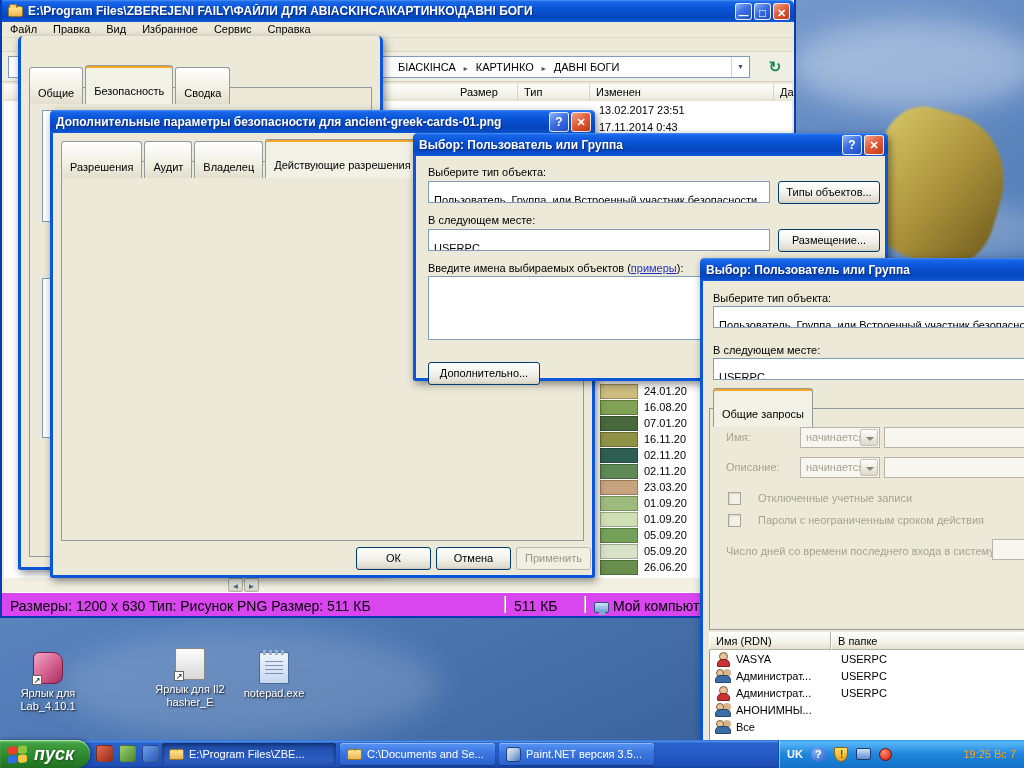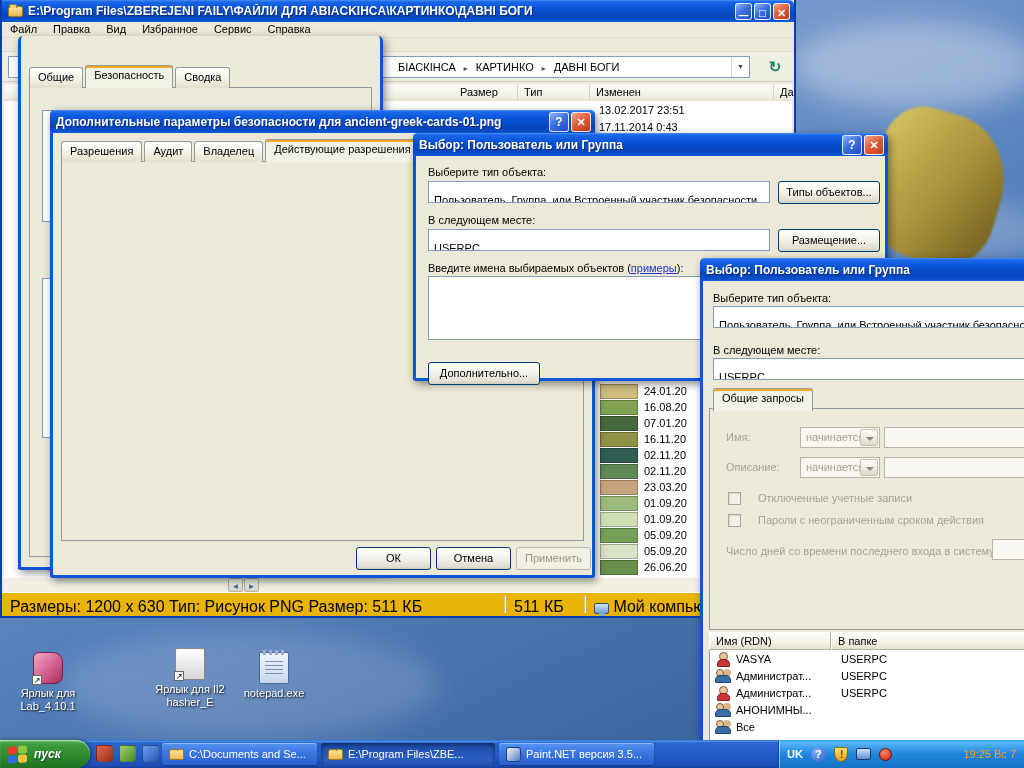--- a/index.html
+++ b/index.html
@@ -23,21 +23,21 @@
   .tbtn.close{background:linear-gradient(145deg,#f0a58e 0%,#e1603c 45%,#c13a18 100%)}
   .tbtn.close::after{content:"✕";font-size:11px}
   .tbtn.minb{background:linear-gradient(145deg,#8fb4f8 0%,#3e6fe0 45%,#1e4fc8 100%)}
   .tbtn.minb::after{content:"—";font-size:10px;line-height:24px}
   .tbtn.maxb{background:linear-gradient(145deg,#8fb4f8 0%,#3e6fe0 45%,#1e4fc8 100%)}
   .tbtn.maxb::after{content:"□";font-size:12px}
   .dlg{position:absolute;background:#ece9d8;border:3px solid #0b55d8;border-top:none;border-radius:5px 5px 3px 3px;
     box-shadow:2px 3px 8px rgba(0,0,0,.45)}
   .dlg>.tb{margin:0 -3px}
   .tabs{position:absolute;display:flex;gap:2px;z-index:3}
-  .tab{padding:3px 8px 4px;border:1px solid #919b9c;border-bottom:none;border-radius:3px 3px 0 0;
+  .tab{padding:19px 8px 4px;border:1px solid #919b9c;border-bottom:none;border-radius:3px 3px 0 0;
     background:linear-gradient(#ffffff,#f1efe2 60%,#e2dfce);white-space:nowrap}
   .tab.active{box-shadow:inset 0 3px 0 -1px #f5a623;background:#f2f1e6;padding-bottom:7px;margin-top:-2px}
   .panel{position:absolute;border:1px solid #919b9c;background:#ece9d8;z-index:1}
   .btn{position:absolute;height:23px;border:1px solid #003c74;border-radius:3px;text-align:center;line-height:21px;
     background:linear-gradient(180deg,#ffffff,#f2f1ea 50%,#e1ded2 88%,#cfccbe);font-size:11px}
   .btn.disabled{color:#9b9788;border-color:#bcb8a8;background:#f1efe2}
   .txt{position:absolute;background:#fff;border:1px solid #7f9db9;height:22px;line-height:20px;padding:8px 5px;
     white-space:nowrap;overflow:hidden}
   .lbl{position:absolute;white-space:nowrap}
   .dis{color:#a5a293}
@@ -84,21 +84,21 @@
   .frow:nth-child(5) .fthumb{background:#2f5e52}.frow:nth-child(6) .fthumb{background:#5e8a55}
   .frow:nth-child(7) .fthumb{background:#c7a37d}.frow:nth-child(8) .fthumb{background:#9dbb7c}
   .frow:nth-child(9) .fthumb{background:#cfdfb4}.frow:nth-child(10) .fthumb{background:#74a158}
   .frow:nth-child(11) .fthumb{background:#d7e2c6}.frow:nth-child(12) .fthumb{background:#688f4c}
   .hscroll{position:absolute;left:2px;right:2px;top:578px;height:14px;background:#f2f0e3}
   .harrow{position:absolute;top:0;width:15px;height:14px;border:1px solid #b5b2a4;border-radius:2px;
     background:linear-gradient(#fdfdfa,#d8d4c4);text-align:center;color:#4a6a94}
   .harrow::after{font-size:8px;line-height:12px}
   .harrow.left::after{content:"◄"}
   .harrow.right::after{content:"►"}
-  .statusbar{position:absolute;left:0;right:0;bottom:0;height:24px;background:#eab308;border-top:1px solid #fff;font-size:16px}
+  .statusbar{position:absolute;left:0;right:0;bottom:0;height:24px;background:#d946ef;border-top:1px solid #fff;font-size:14px}
   .statusbar .stext{position:absolute;top:5px;white-space:nowrap}
   .sdiv{position:absolute;top:3px;bottom:3px;width:2px;border-left:1px solid #c7c3b2;border-right:1px solid #fff}
 
   
   .lvh{position:absolute;height:18px;background:linear-gradient(#fdfdfb,#f0eee1 70%,#e2dfcd);
     border:1px solid #fff;border-right-color:#b5b2a4;border-bottom-color:#b5b2a4;padding:2px 6px;white-space:nowrap;overflow:hidden}
   .lv{position:absolute;background:#fff;border:1px solid #7f9db9;border-top:none;overflow:hidden}
   .lvrow{display:flex;align-items:center;height:17px;padding-left:5px;gap:5px}
   .lvname{width:100px;white-space:nowrap;overflow:hidden;flex:0 0 100px}
   .lvfolder{white-space:nowrap}
@@ -121,21 +121,21 @@
     background:repeating-linear-gradient(#7a92b8 0 1px,transparent 1px 4px)}
   .sarrow{position:absolute;left:-2px;bottom:-2px;width:10px;height:10px;background:#fff;border:1px solid #666;font-size:8px;line-height:9px;text-align:center}
   .sarrow::after{content:"↗";color:#000}
 
   
   #taskbar{position:absolute;left:0;top:740px;width:1024px;height:28px;z-index:50;
     background:linear-gradient(180deg,#3168d5 0%,#4993e8 5%,#2b63cf 10%,#245ac5 55%,#1d4eb4 92%,#15409a 100%)}
   .start{position:absolute;left:0;top:0;width:90px;height:28px;border-radius:0 14px 14px 0;
     background:linear-gradient(180deg,#6cc26c 0%,#3f9c3f 14%,#2f8a2f 55%,#1f701f 100%);
     box-shadow:inset 0 1px 1px #aee8ae,1px 0 4px rgba(0,0,0,.45);
-    display:flex;align-items:center;gap:6px;padding-left:8px;color:#fff;font-weight:bold;font-style:italic;font-size:12px;text-shadow:1px 1px 2px #14501a}
+    display:flex;align-items:center;gap:6px;padding-left:8px;color:#fff;font-weight:bold;font-style:italic;font-size:18px;text-shadow:1px 1px 2px #14501a}
   .flag{width:20px;height:17px;display:grid;grid-template-columns:9px 9px;grid-template-rows:8px 8px;gap:1px;transform:skewY(-5deg)}
   .flag i{display:block;border-radius:2px 3px 2px 3px}
   .flag .f1{background:#e8402a}.flag .f2{background:#8cc63f}.flag .f3{background:#2f6fe4}.flag .f4{background:#f6c53d}
   .qlbox{position:absolute;left:96px;top:5px;display:flex;gap:6px}
   .ql{width:17px;height:17px;border-radius:3px;border:1px solid rgba(0,0,0,.3)}
   .ql1{background:linear-gradient(135deg,#e06a50,#9c2c18)}
   .ql2{background:linear-gradient(135deg,#9fd06a,#4a8a2a)}
   .ql3{background:linear-gradient(135deg,#6aa0e8,#2a5ab8)}
   .tasks{position:absolute;left:162px;top:3px;display:flex;gap:4px}
   .taskbtn{height:22px;border-radius:3px;display:flex;align-items:center;gap:5px;padding:0 7px;color:#fff;
@@ -477,27 +477,27 @@
           <i class="f4"></i>
         </span>
       <span>пуск</span>
     </div>
     <div class="qlbox">
       <span class="ql ql1"></span>
       <span class="ql ql2"></span>
       <span class="ql ql3"></span>
     </div>
     <div class="tasks">
+      <div class="taskbtn active" style="width:174px">
+          <span class="folder-ico"></span>
+          <span>E:\Program Files\ZBE...</span>
+        </div>
       <div class="taskbtn" style="width:155px">
           <span class="folder-ico"></span>
           <span>C:\Documents and Se...</span>
-        </div>
-      <div class="taskbtn active" style="width:174px">
-          <span class="folder-ico"></span>
-          <span>E:\Program Files\ZBE...</span>
         </div>
       <div class="taskbtn" style="width:155px">
           <span class="pnico"></span>
           <span>Paint.NET версия 3.5...</span>
         </div>
     </div>
     <div class="tray">
       <span class="lang">UK</span>
       <span class="qico"></span>
       <span class="shico"></span>

